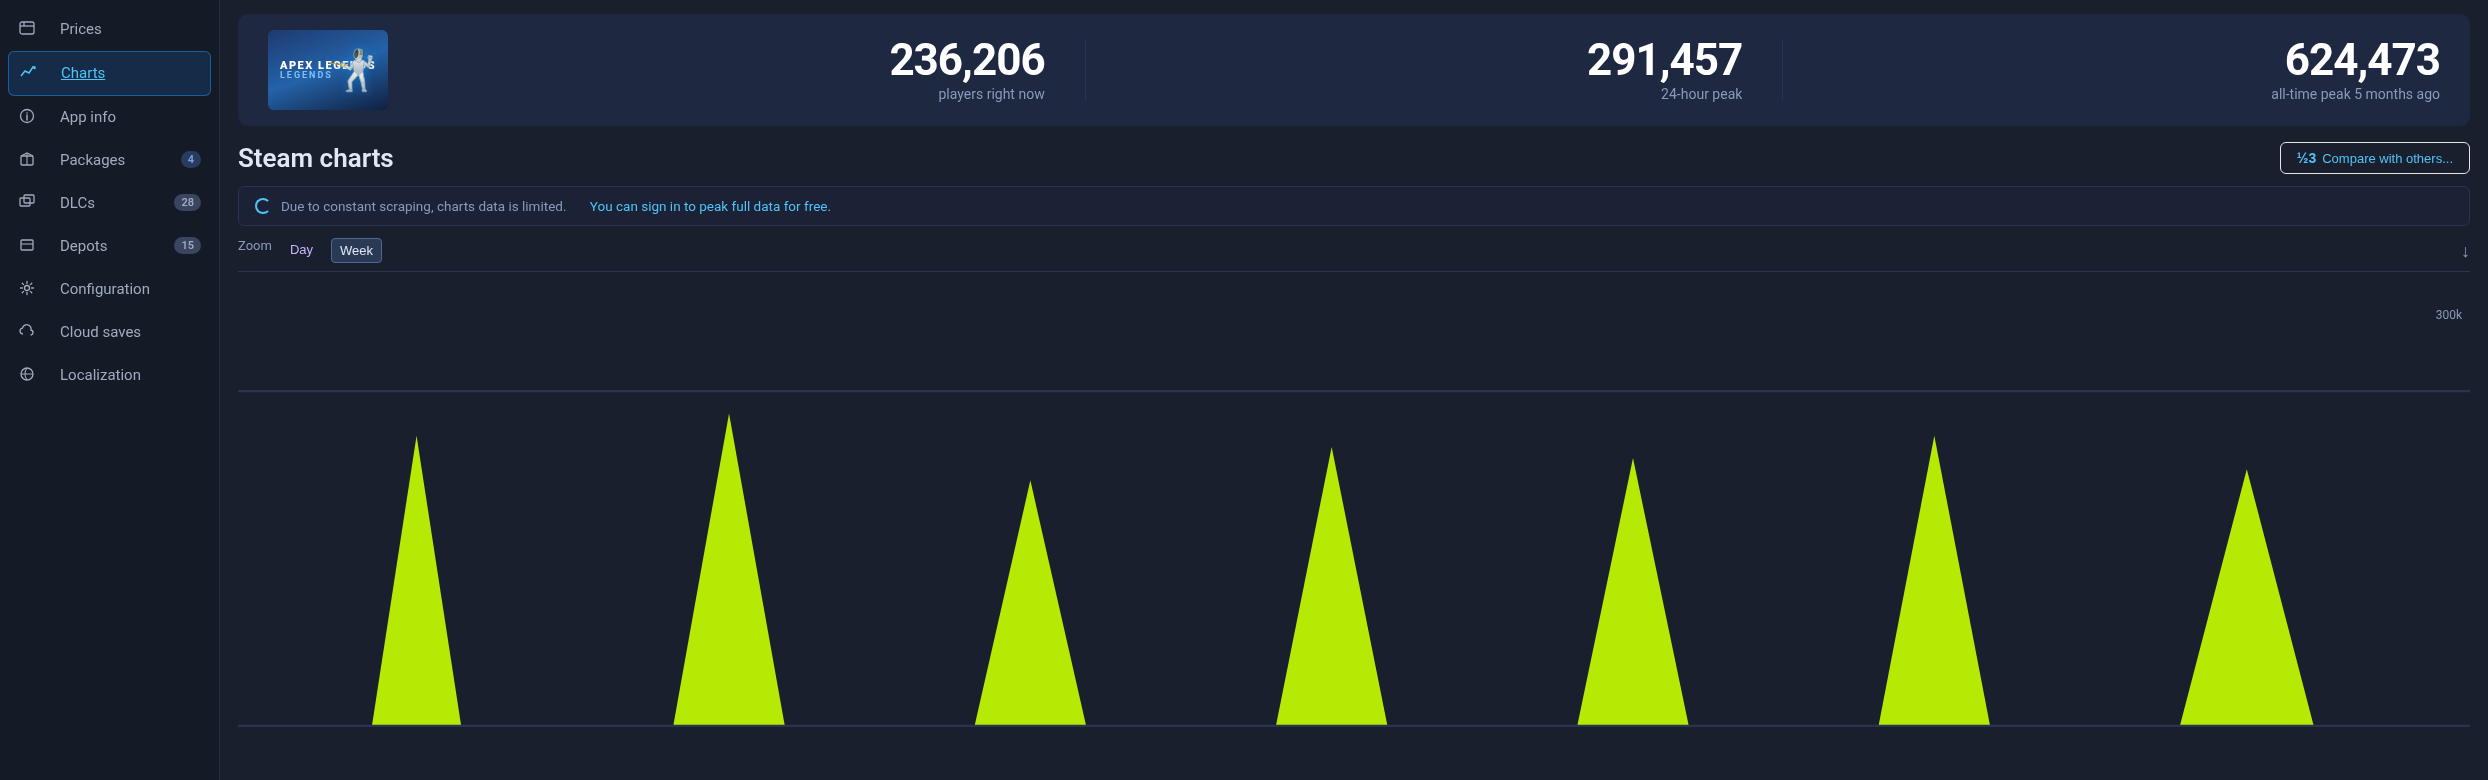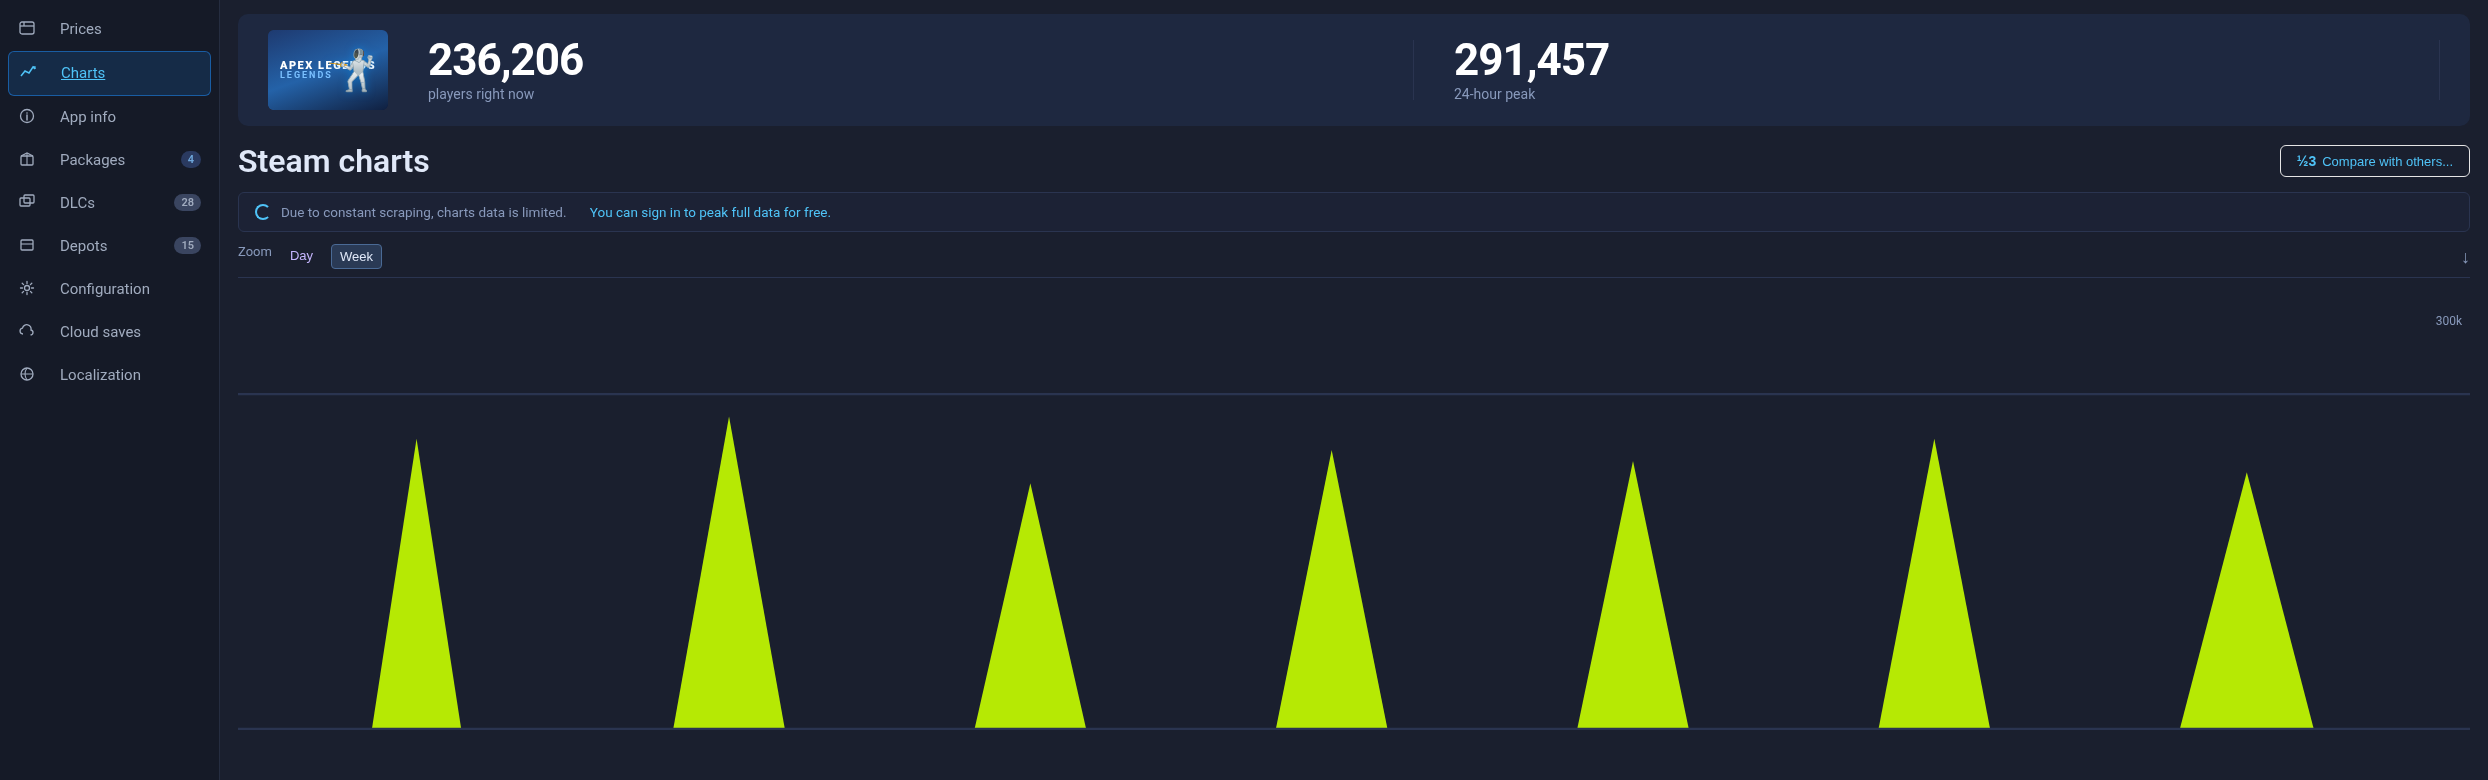--- a/index.html
+++ b/index.html
@@ -108,21 +108,21 @@
       color: #fff;
       letter-spacing: 1px;
       text-transform: uppercase;
       line-height: 1;
       text-align: center;
     }
 
     .stat-group {
       display: flex;
       flex-direction: column;
-      align-items: flex-start;
+      align-items: flex-end;
       gap: 4px;
       flex: 1;
     }
 
     .stat-number {
       font-size: 44px;
       font-weight: 700;
       color: #ffffff;
       line-height: 1;
       letter-spacing: -1px;
@@ -147,21 +147,21 @@
       gap: 12px;
     }
 
     .charts-header {
       display: flex;
       align-items: center;
       justify-content: space-between;
     }
 
     .charts-title {
-      font-size: 32px;
+      font-size: 26px;
       font-weight: 600;
       color: #e0e8f8;
     }
 
     .compare-btn {
       border: 1px solid #e5e5e5;
       border-radius: 6px;
       padding: 7px 16px;
       background: transparent;
       color: #4fc3f7;
@@ -373,20 +373,24 @@
 
     <div class="stat-divider"></div>
 
     <div class="stat-group">
       <span class="stat-number">291,457</span>
       <span class="stat-label">24-hour peak</span>
     </div>
 
     <div class="stat-divider"></div>
 
+    <div class="stat-group">
+      <span class="stat-number">624,473</span>
+      <span class="stat-label">all-time peak 5 months ago</span>
+    </div>
   </div>
 
   <div class="charts-section">
 
     <div class="charts-header">
       <h2 class="charts-title">Steam charts</h2>
       <button class="compare-btn">
         <span style="font-size:14px;font-weight:700;">½3</span>
         <span>Compare with others...</span>
       </button>

